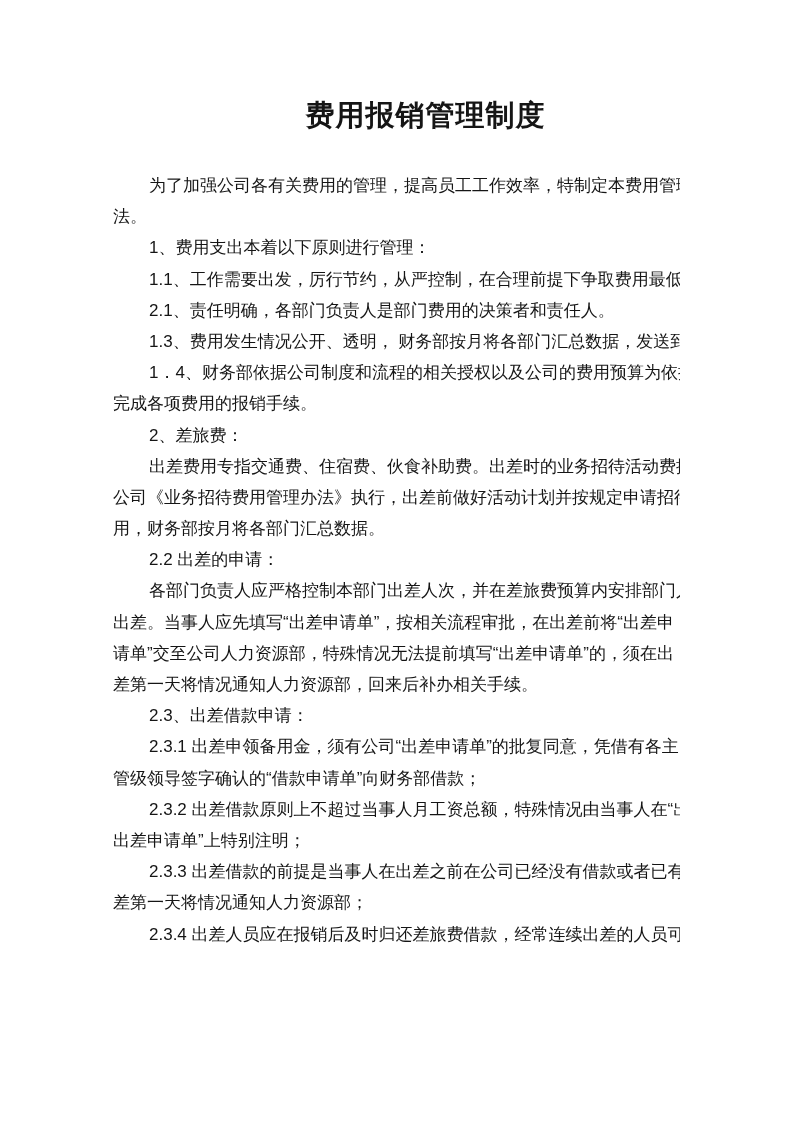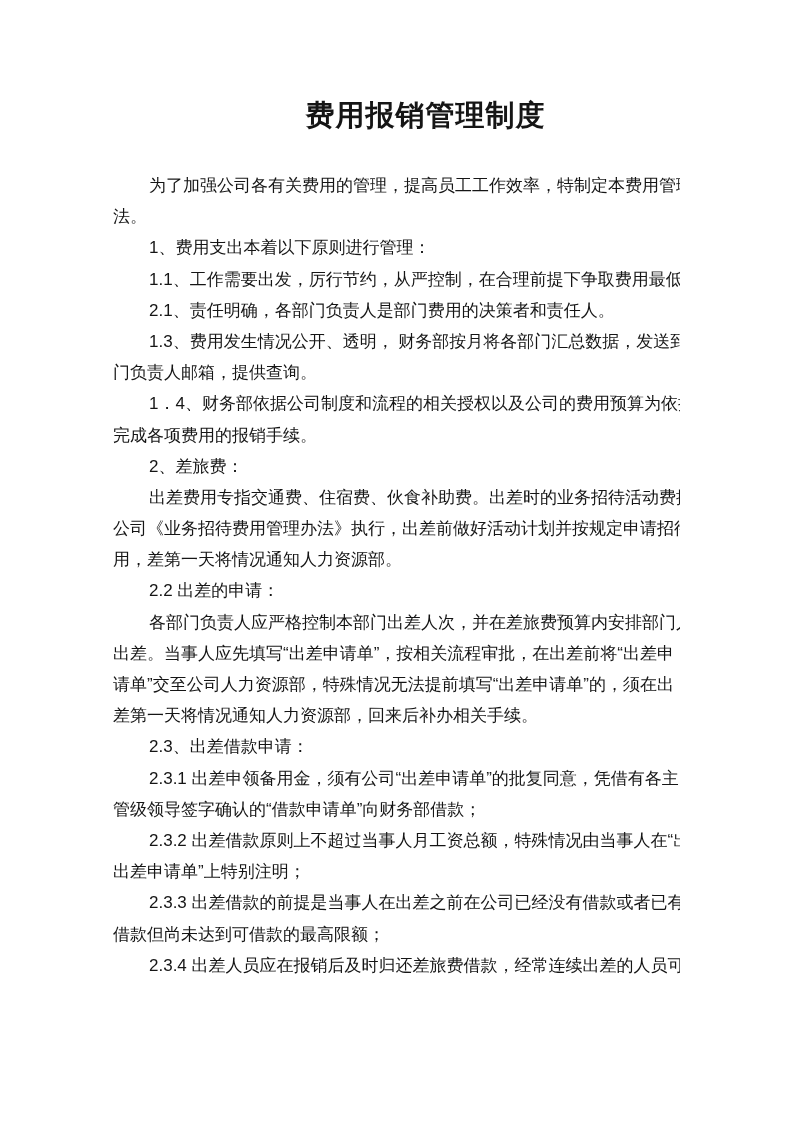--- a/index.html
+++ b/index.html
@@ -52,34 +52,33 @@
 
 <div class="page">
   <div class="doc-title">费用报销管理制度</div>
   <div class="doc-body">
       <div class="line indent">为了加强公司各有关费用的管理，提高员工工作效率，特制定本费用管理办</div>
       <div class="line">法。</div>
       <div class="line indent">1、费用支出本着以下原则进行管理：</div>
       <div class="line indent">1.1、工作需要出发，厉行节约，从严控制，在合理前提下争取费用最低。</div>
       <div class="line indent">2.1、责任明确，各部门负责人是部门费用的决策者和责任人。</div>
       <div class="line indent">1.3、费用发生情况公开、透明， 财务部按月将各部门汇总数据，发送到部</div>
-      <div class="line">门负责人邮箱，提供查询。</div>
       <div class="line indent">1．4、财务部依据公司制度和流程的相关授权以及公司的费用预算为依据，</div>
       <div class="line">完成各项费用的报销手续。</div>
       <div class="line indent">2、差旅费：</div>
       <div class="line indent">出差费用专指交通费、住宿费、伙食补助费。出差时的业务招待活动费按照</div>
       <div class="line">公司《业务招待费用管理办法》执行，出差前做好活动计划并按规定申请招待费</div>
-      <div class="line">用，差第一天将情况通知人力资源部。</div>
+      <div class="line">用，财务部按月将各部门汇总数据。</div>
       <div class="line indent">2.2 出差的申请：</div>
       <div class="line indent">各部门负责人应严格控制本部门出差人次，并在差旅费预算内安排部门人员</div>
       <div class="line">出差。当事人应先填写“出差申请单”，按相关流程审批，在出差前将“出差申</div>
       <div class="line">请单”交至公司人力资源部，特殊情况无法提前填写“出差申请单”的，须在出</div>
       <div class="line">差第一天将情况通知人力资源部，回来后补办相关手续。</div>
       <div class="line indent">2.3、出差借款申请：</div>
       <div class="line indent">2.3.1 出差申领备用金，须有公司“出差申请单”的批复同意，凭借有各主</div>
       <div class="line">管级领导签字确认的“借款申请单”向财务部借款；</div>
       <div class="line indent">2.3.2 出差借款原则上不超过当事人月工资总额，特殊情况由当事人在“出</div>
       <div class="line">出差申请单”上特别注明；</div>
       <div class="line indent">2.3.3 出差借款的前提是当事人在出差之前在公司已经没有借款或者已有</div>
-      <div class="line">借款但尚未达到可借款的最高限额；</div>
+      <div class="line">差第一天将情况通知人力资源部；</div>
       <div class="line indent">2.3.4 出差人员应在报销后及时归还差旅费借款，经常连续出差的人员可以</div>
     </div>
 </div>
 
 </body></html>

